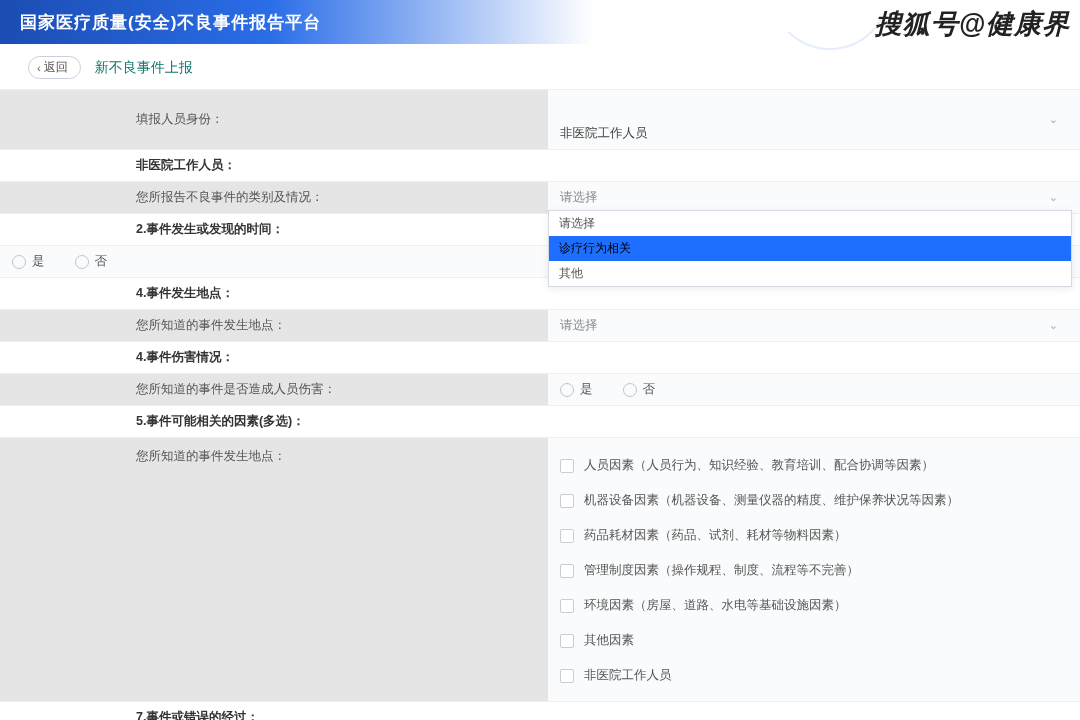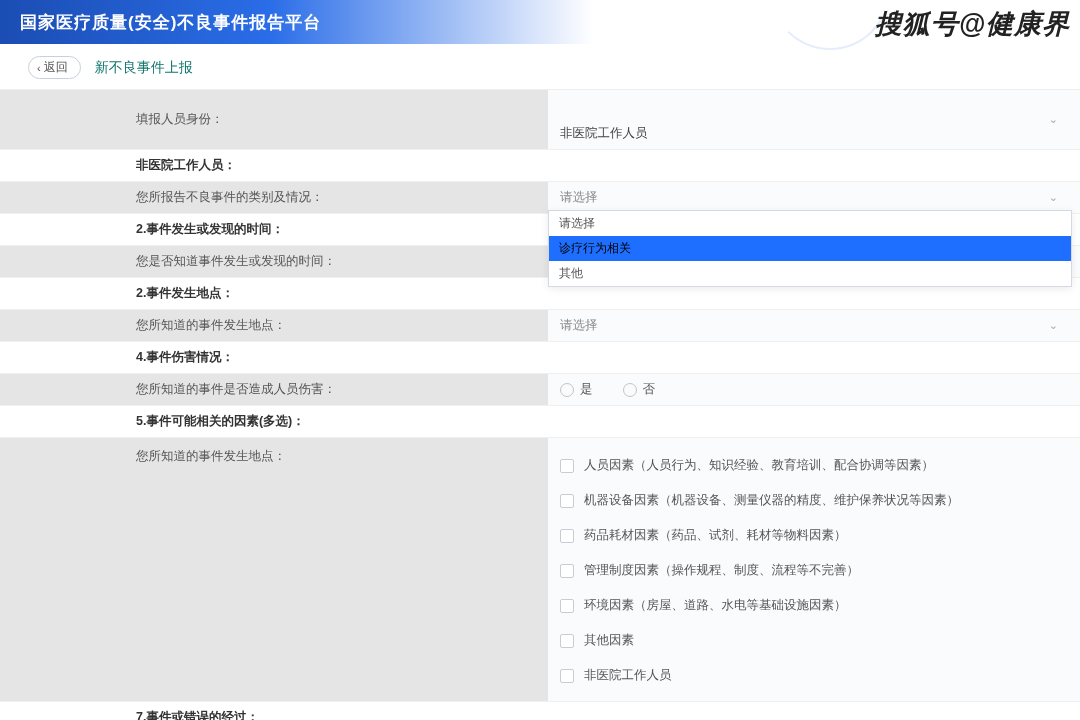--- a/index.html
+++ b/index.html
@@ -80,37 +80,36 @@
         <div class="dropdown-opt">其他</div>
       </div>
     </div>
   </div>
 
   <div class="row section-row">
     <div class="label-col section-label">2.事件发生或发现的时间：</div>
     <div class="value-col"></div>
   </div>
   <div class="row field-row">
-    <div class="label-col">您是否知道事件发生或发现的时间：</div>
     <div class="value-col">
       <div class="radio-group">
         <div class="radio-item">
             <span class="radio-circle"></span>
             <span>是</span>
           </div>
         <div class="radio-item">
             <span class="radio-circle"></span>
             <span>否</span>
           </div>
       </div>
     </div>
   </div>
 
   <div class="row section-row">
-    <div class="label-col section-label">2.事件发生地点：</div>
+    <div class="label-col section-label">4.事件发生地点：</div>
     <div class="value-col"></div>
   </div>
   <div class="row field-row">
     <div class="label-col">您所知道的事件发生地点：</div>
     <div class="value-col">
       <span class="select-display">请选择</span>
       <span class="chev-down">⌄</span>
     </div>
   </div>
 

